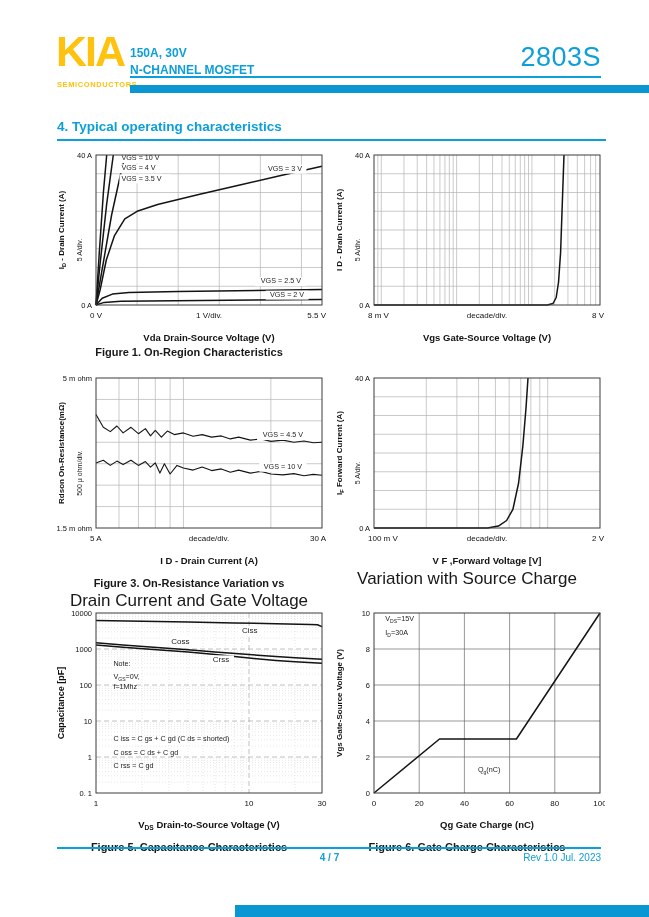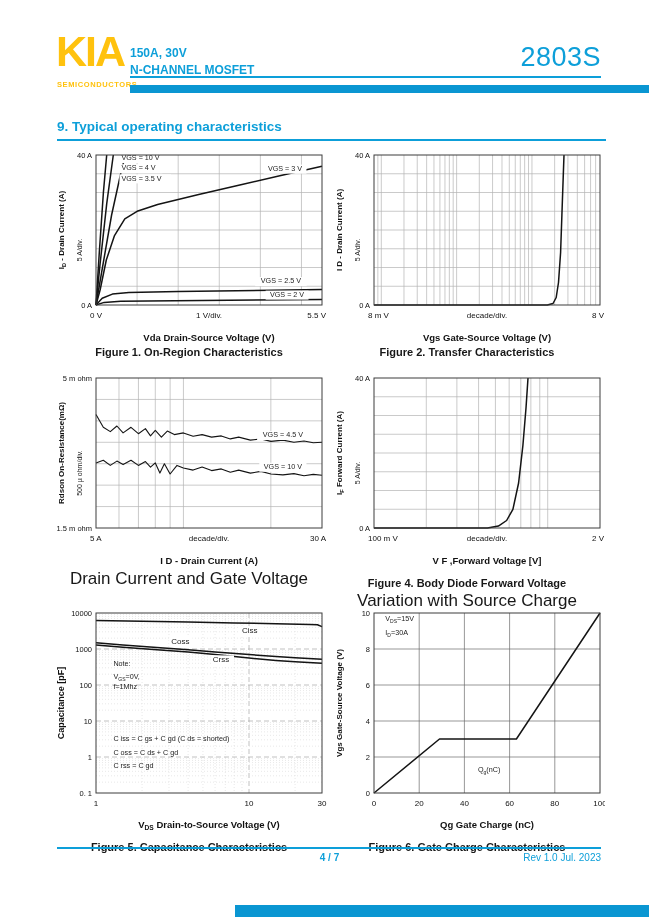--- a/index.html
+++ b/index.html
@@ -44,21 +44,21 @@
   <div class="logo">KIA</div>
   <div class="logo-sub">SEMICONDUCTORS</div>
   <div class="spec">
     <div>150A,  30V</div>
     <div>N-CHANNEL MOSFET</div>
   </div>
   <div class="part-no">2803S</div>
   <div class="rule-thin"></div>
   <div class="rule-thick"></div>
 
-  <div class="sec-title">9. Typical operating characteristics</div>
+  <div class="sec-title">4. Typical operating characteristics</div>
   <div class="sec-rule"></div>
 
   <div class="figures">
     <figure>
       <svg id="chart-fig1" width="275" height="196" viewBox="0 0 275 196">
           <line x1="85.0909090909091" y1="6" x2="85.0909090909091" y2="156" stroke-width="0.7" stroke="#b3b3b3"></line>
           <line x1="126.18181818181819" y1="6" x2="126.18181818181819" y2="156" stroke-width="0.7" stroke="#b3b3b3"></line>
           <line x1="167.27272727272725" y1="6" x2="167.27272727272725" y2="156" stroke-width="0.7" stroke="#b3b3b3"></line>
           <line x1="208.36363636363637" y1="6" x2="208.36363636363637" y2="156" stroke-width="0.7" stroke="#b3b3b3"></line>
           <line x1="249.45454545454544" y1="6" x2="249.45454545454544" y2="156" stroke-width="0.7" stroke="#b3b3b3"></line>
@@ -138,21 +138,20 @@
           <rect x="44" y="6" width="226" height="150" fill="none" stroke="#3c3c3c" stroke-width="1"></rect>
           <text x="40" y="9" font-size="7.5" text-anchor="end" fill="#111"><tspan>40  A</tspan></text>
           <text x="40" y="159" font-size="7.5" text-anchor="end" fill="#111"><tspan>0  A</tspan></text>
           <text x="38" y="169" font-size="8" text-anchor="start" fill="#111"><tspan>8 m V</tspan></text>
           <text x="157" y="169" font-size="8" text-anchor="middle" fill="#111"><tspan>decade/div.</tspan></text>
           <text x="274" y="169" font-size="8" text-anchor="end" fill="#111"><tspan>8  V</tspan></text>
           <text x="12" y="81" font-size="8" font-weight="bold" text-anchor="middle" fill="#111" transform="rotate(-90 12 81)"><tspan>I D - Drain Current (A)</tspan></text>
           <text x="30" y="101" font-size="7" text-anchor="middle" fill="#222" transform="rotate(-90 30 101)"><tspan>5 A/div.</tspan></text>
           <text x="157" y="192" font-size="9.5" font-weight="bold" text-anchor="middle" fill="#111"><tspan>Vgs Gate-Source Voltage (V)</tspan></text>
         </svg>
-      <div class="cap">Figure 2. Transfer Characteristics</div>
     </figure>
     <figure>
       <svg id="chart-fig3" width="275" height="196" viewBox="0 0 275 196">
           <line x1="66.99676521491244" y1="6" x2="66.99676521491244" y2="156" stroke-width="0.7" stroke="#b3b3b3"></line>
           <line x1="86.4402531602948" y1="6" x2="86.4402531602948" y2="156" stroke-width="0.7" stroke="#b3b3b3"></line>
           <line x1="103.28296851993164" y1="6" x2="103.28296851993164" y2="156" stroke-width="0.7" stroke="#b3b3b3"></line>
           <line x1="118.13929634489966" y1="6" x2="118.13929634489966" y2="156" stroke-width="0.7" stroke="#b3b3b3"></line>
           <line x1="131.4287344350064" y1="6" x2="131.4287344350064" y2="156" stroke-width="0.7" stroke="#b3b3b3"></line>
           <line x1="218.8574688700128" y1="6" x2="218.8574688700128" y2="156" stroke-width="0.7" stroke="#b3b3b3"></line>
           <line x1="44" y1="134.57142857142858" x2="270" y2="134.57142857142858" stroke-width="0.7" stroke="#b3b3b3"></line>
@@ -170,20 +169,21 @@
           <rect x="44" y="6" width="226" height="150" fill="none" stroke="#3c3c3c" stroke-width="1"></rect>
           <text x="40" y="9" font-size="7.5" text-anchor="end" fill="#111"><tspan>5 m ohm</tspan></text>
           <text x="40" y="159" font-size="7.5" text-anchor="end" fill="#111"><tspan>1.5 m ohm</tspan></text>
           <text x="38" y="169" font-size="8" text-anchor="start" fill="#111"><tspan>5  A</tspan></text>
           <text x="157" y="169" font-size="8" text-anchor="middle" fill="#111"><tspan>decade/div.</tspan></text>
           <text x="274" y="169" font-size="8" text-anchor="end" fill="#111"><tspan>30  A</tspan></text>
           <text x="12" y="81" font-size="8" font-weight="bold" text-anchor="middle" fill="#111" transform="rotate(-90 12 81)"><tspan>Rdson On-Resistance(mΩ)</tspan></text>
           <text x="30" y="101" font-size="7" text-anchor="middle" fill="#222" transform="rotate(-90 30 101)"><tspan>500 µ ohm/div.</tspan></text>
           <text x="157" y="192" font-size="9.5" font-weight="bold" text-anchor="middle" fill="#111"><tspan>I D - Drain Current (A)</tspan></text>
         </svg>
+      <div class="cap gap">Figure 3. On-Resistance Variation  vs</div>
       <div class="cap2">Drain Current and Gate Voltage</div>
     </figure>
     <figure>
       <svg id="chart-fig4" width="275" height="196" viewBox="0 0 275 196">
           <line x1="96.29147617410558" y1="6" x2="96.29147617410558" y2="156" stroke-width="0.7" stroke="#b3b3b3"></line>
           <line x1="126.88002884331114" y1="6" x2="126.88002884331114" y2="156" stroke-width="0.7" stroke="#b3b3b3"></line>
           <line x1="148.58295234821117" y1="6" x2="148.58295234821117" y2="156" stroke-width="0.7" stroke="#b3b3b3"></line>
           <line x1="165.41704765178883" y1="6" x2="165.41704765178883" y2="156" stroke-width="0.7" stroke="#b3b3b3"></line>
           <line x1="179.1715050174167" y1="6" x2="179.1715050174167" y2="156" stroke-width="0.7" stroke="#b3b3b3"></line>
           <line x1="190.80073301903323" y1="6" x2="190.80073301903323" y2="156" stroke-width="0.7" stroke="#b3b3b3"></line>
@@ -201,21 +201,20 @@
           <rect x="44" y="6" width="226" height="150" fill="none" stroke="#3c3c3c" stroke-width="1"></rect>
           <text x="40" y="9" font-size="7.5" text-anchor="end" fill="#111"><tspan>40  A</tspan></text>
           <text x="40" y="159" font-size="7.5" text-anchor="end" fill="#111"><tspan>0  A</tspan></text>
           <text x="38" y="169" font-size="8" text-anchor="start" fill="#111"><tspan>100 m V</tspan></text>
           <text x="157" y="169" font-size="8" text-anchor="middle" fill="#111"><tspan>decade/div.</tspan></text>
           <text x="274" y="169" font-size="8" text-anchor="end" fill="#111"><tspan>2  V</tspan></text>
           <text x="12" y="81" font-size="8" font-weight="bold" text-anchor="middle" fill="#111" transform="rotate(-90 12 81)"><tspan>I</tspan><tspan dy="2" font-size="70%">F</tspan><tspan dy="-2"> Forward Current (A)</tspan></text>
           <text x="30" y="101" font-size="7" text-anchor="middle" fill="#222" transform="rotate(-90 30 101)"><tspan>5 A/div.</tspan></text>
           <text x="157" y="192" font-size="9.5" font-weight="bold" text-anchor="middle" fill="#111"><tspan>V F ,Forward Voltage [V]</tspan></text>
         </svg>
-      <div class="cap gap">Figure 4. Body Diode Forward Voltage</div>
       <div class="cap2">Variation with Source Charge</div>
     </figure>
     <figure>
       <svg id="chart-fig5" width="275" height="225" viewBox="0 0 275 225">
           <line x1="90.0576806424544" y1="6" x2="90.0576806424544" y2="186" stroke-width="0.7" stroke="#dedede" stroke-dasharray="1,2"></line>
           <line x1="116.99969668848091" y1="6" x2="116.99969668848091" y2="186" stroke-width="0.7" stroke="#dedede" stroke-dasharray="1,2"></line>
           <line x1="136.1153612849088" y1="6" x2="136.1153612849088" y2="186" stroke-width="0.7" stroke="#dedede" stroke-dasharray="1,2"></line>
           <line x1="150.9426226690647" y1="6" x2="150.9426226690647" y2="186" stroke-width="0.7" stroke="#dedede" stroke-dasharray="1,2"></line>
           <line x1="163.0573773309353" y1="6" x2="163.0573773309353" y2="186" stroke-width="0.7" stroke="#dedede" stroke-dasharray="1,2"></line>
           <line x1="173.30025645015158" y1="6" x2="173.30025645015158" y2="186" stroke-width="0.7" stroke="#dedede" stroke-dasharray="1,2"></line>

